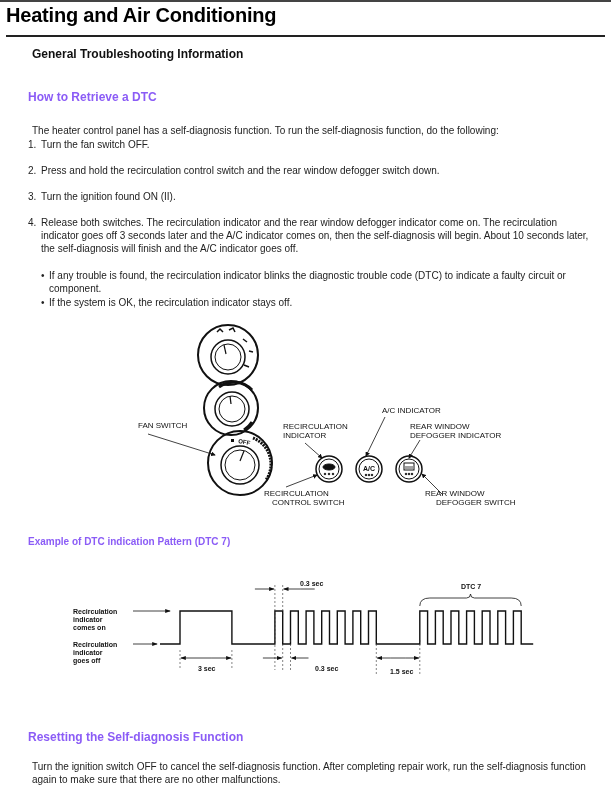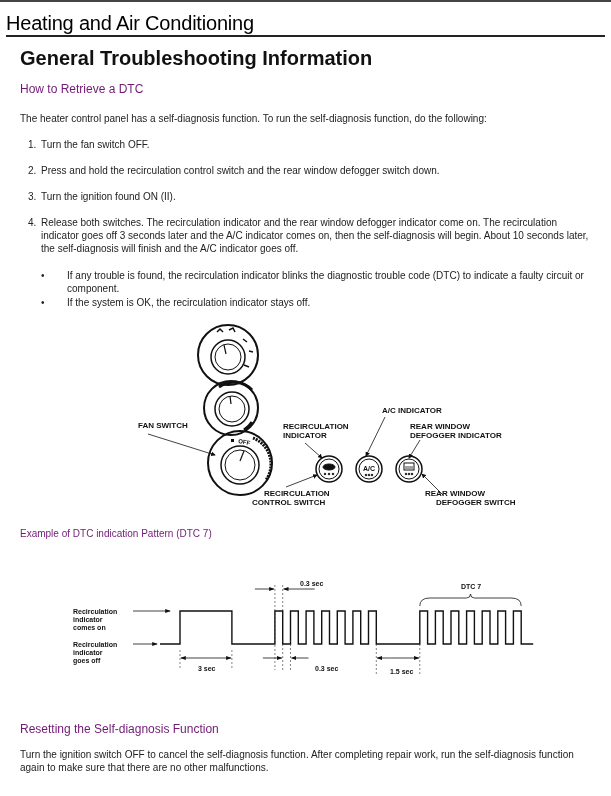--- a/index.html
+++ b/index.html
@@ -2,48 +2,48 @@
 <html><head>
 <meta charset="utf-8">
 <style>
   html, body { margin: 0; padding: 0; background: #ffffff; }
   body {
     width: 611px; height: 796px; position: relative; overflow: hidden;
     font-family: "Liberation Sans", sans-serif; color: #111;
   }
   .top-rule { position: absolute; left: 0; top: 0; width: 611px; height: 2px; background: #444; }
   .section-title {
-    position: absolute; left: 6px; top: 12px; margin: 0;
-    font-size: 20px; font-weight: normal; letter-spacing: -0.2px; color: #000;
+    position: absolute; left: 6px; top: 4px; margin: 0;
+    font-size: 20px; font-weight: bold; letter-spacing: -0.2px; color: #000;
   }
   .title-rule { position: absolute; left: 6px; top: 35px; width: 599px; height: 2px; background: #222; }
   .page-title {
-    position: absolute; left: 20px; top: 47px; margin: 0;
-    font-size: 20px; font-weight: bold; color: #111;
+    position: absolute; left: 32px; top: 47px; margin: 0;
+    font-size: 12px; font-weight: bold; color: #111;
   }
   .subheading {
-    position: absolute; left: 20px; margin: 0;
-    font-size: 12px; font-weight: normal; color: #701a75;
+    position: absolute; left: 20px; margin: 8px;
+    font-size: 12px; font-weight: bold; color: #8b5cf6;
   }
   .body-text {
-    position: absolute; left: 20px; margin: 0; font-size: 10px; line-height: 13px; color: #222;
+    position: absolute; left: 20px; margin: 12px; font-size: 10px; line-height: 13px; color: #222;
   }
   .step {
     position: absolute; left: 28px; width: 565px; font-size: 10px; line-height: 13px; color: #222;
   }
   .step .num { position: absolute; left: 0; top: 0; }
   .step .txt { display: block; margin-left: 13px; }
   .bullet {
     position: absolute; left: 41px; width: 550px; font-size: 10px; line-height: 13px; color: #222;
   }
   .bullet .dot { position: absolute; left: 0; top: 0; }
-  .bullet .txt { display: block; margin-left: 26px; }
+  .bullet .txt { display: block; margin-left: 8px; }
   .diagram { position: absolute; left: 0; top: 310px; width: 611px; height: 210px; }
   .diag-label {
-    position: absolute; font-size: 8px; font-weight: bold; line-height: 9px; color: #111;
+    position: absolute; font-size: 8px; font-weight: normal; line-height: 9px; color: #111;
     white-space: nowrap;
   }
   .timing { position: absolute; left: 0; top: 570px; width: 611px; height: 120px; }
   .t-label { font-family: "Liberation Sans", sans-serif; font-size: 7px; font-weight: bold; fill: #111; }
   .t-dim { font-family: "Liberation Sans", sans-serif; font-size: 7px; font-weight: bold; fill: #111; }
 </style>
 </head>
 <body>
 
 <div class="top-rule"></div>
@@ -153,21 +153,21 @@
     </g>
   </svg>
 
   <div class="diag-label" style="left:138px;top:111px">FAN SWITCH</div>
   <div class="diag-label" style="left:283px;top:112px">RECIRCULATION</div>
   <div class="diag-label" style="left:283px;top:121px">INDICATOR</div>
   <div class="diag-label" style="left:382px;top:96px">A/C INDICATOR</div>
   <div class="diag-label" style="left:410px;top:112px">REAR WINDOW</div>
   <div class="diag-label" style="left:410px;top:121px">DEFOGGER INDICATOR</div>
   <div class="diag-label" style="left:264px;top:179px">RECIRCULATION</div>
-  <div class="diag-label" style="left:252px;top:188px">CONTROL SWITCH</div>
+  <div class="diag-label" style="left:272px;top:188px">CONTROL SWITCH</div>
   <div class="diag-label" style="left:425px;top:179px">REAR WINDOW</div>
   <div class="diag-label" style="left:436px;top:188px">DEFOGGER SWITCH</div>
 </div>
 
 <h3 class="subheading" style="top:528px;font-size:10px">Example of DTC indication Pattern (DTC 7)</h3>
 
 <div class="timing">
   <svg id="timing-svg" width="611" height="120" style="position:absolute;left:0;top:0">
     <defs>
       <marker id="ta" markerWidth="7" markerHeight="5" refX="6" refY="2.5" orient="auto">

